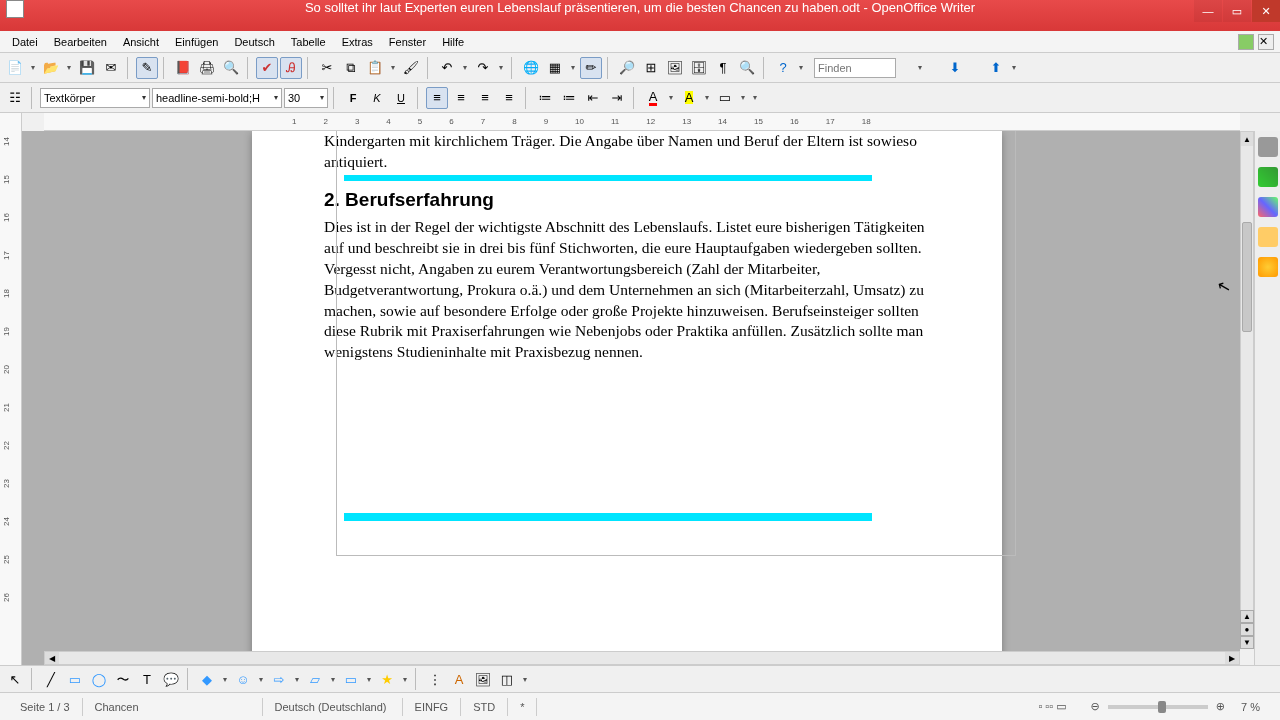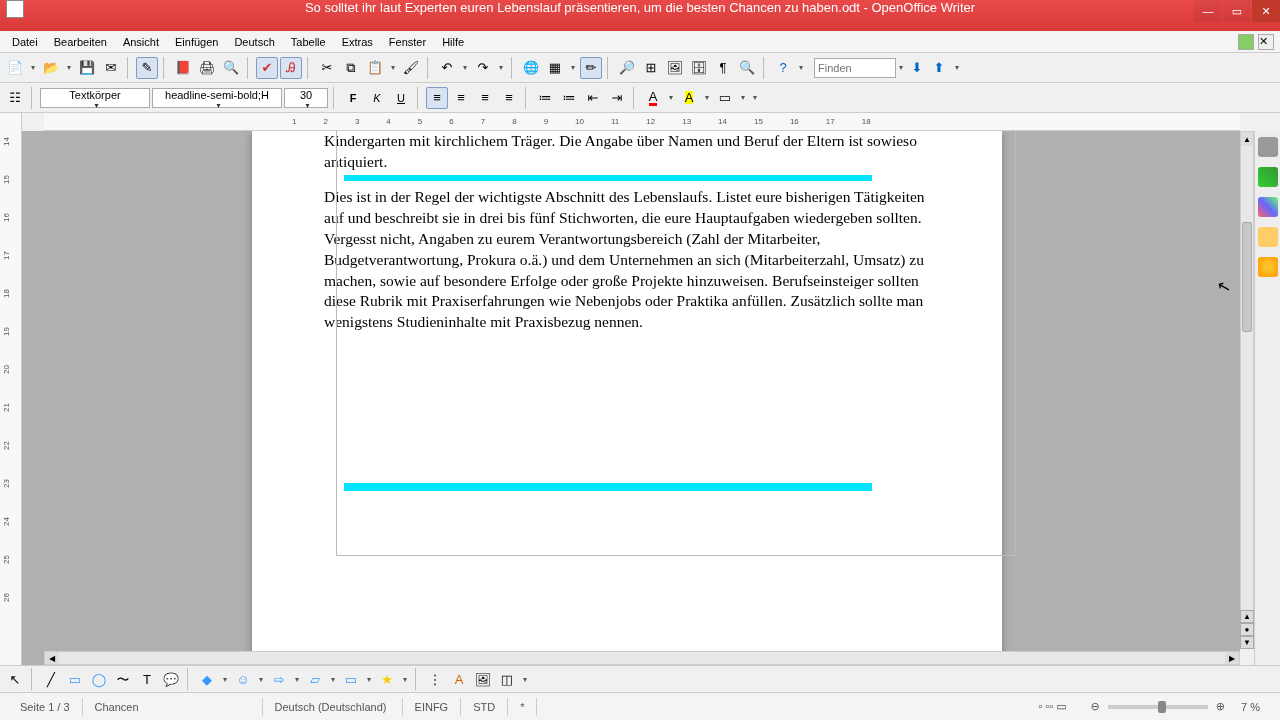--- a/index.html
+++ b/index.html
@@ -12,24 +12,24 @@
 .window-controls .close { background:#c0392b; }
 .menubar { height:22px; background:#f4f4f4; border-bottom:1px solid #ccc; display:flex; align-items:center; padding:0 4px; position:relative;}
 .menubar span { padding:2px 8px; }
 .menubar .right-icons { position:absolute; right:0; display:flex; gap:4px; padding-right:6px; }
 .menubar .right-icons div { width:16px; height:16px; border:1px solid #aaa; background:#eee; }
 .toolbar { height:30px; background:#f0f0f0; border-bottom:1px solid #ccc; display:flex; align-items:center; padding:0 4px; gap:2px; }
 .tbtn { width:22px; height:22px; border:1px solid transparent; display:flex; align-items:center; justify-content:center; border-radius:2px; }
 .tbtn.active { background:#d8e2f0; border-color:#7a9cc6; }
 .sep { width:4px; height:22px; border-left:1px solid #bbb; margin:0 3px; }
 .dropdown-arrow { width:10px; height:22px; display:flex; align-items:center; justify-content:center; font-size:8px; color:#555; }
-.find-box { display:flex; align-items:center; margin-left:6px; }
+.find-box { display:flex; align-items:center; margin-left:6px;gap:19px; }
 .find-box input { width:82px; height:20px; border:1px solid #aaa; font-size:11px; padding:0 3px; }
 .format-bar { height:30px; background:#f0f0f0; border-bottom:1px solid #ccc; display:flex; align-items:center; padding:0 4px; gap:2px; }
-.combo { height:20px; border:1px solid #aaa; background:#fff; font-size:11px; padding:0 3px; display:flex; align-items:center; justify-content:space-between;flex-direction:column; }
+.combo { height:20px; border:1px solid #aaa; background:#fff; font-size:11px; padding:0 3px; display:flex; align-items:center; justify-content:space-between; }
 .combo .arr { font-size:8px; color:#333; margin-left:3px; }
 .document-area { position:absolute; top:113px; left:0; right:0; bottom:55px; background:#f0f0f0; display:flex; }
 .vruler { width:22px; background:#f8f8f8; border-right:1px solid #ccc; position:relative; font-size:8px; color:#555; }
 .vruler .tick { position:absolute; left:2px; writing-mode:vertical-rl; transform:rotate(180deg); }
 .hruler { height:18px; background:#f8f8f8; border-bottom:1px solid #ccc; position:absolute; top:0; left:22px; right:40px; font-size:8px; color:#555; display:flex; align-items:center;}
 .canvas-wrap { flex:1; position:relative; overflow:hidden; }
 .canvas { position:absolute; top:18px; left:0; right:40px; bottom:0; background:#b0b0b0; overflow:hidden;}
 .page { position:absolute; left:230px; top:0; width:750px; height:640px; background:#fff; box-shadow:0 2px 8px rgba(0,0,0,0.3); }
 .page-content { position:absolute; left:72px; top:0; right:72px; }
 .para1 { font-family:Georgia,serif; font-size:15.5px; line-height:1.35; color:#000; }
@@ -310,20 +310,21 @@
     </div>
     <div class="canvas">
       <div class="page">
         <div class="page-content">
           <div style="position:relative">
             <div class="photo">
                 <div class="bg"></div>
               </div>
             <p class="para1">Kindergarten mit kirchlichem Träger. Die Angabe über Namen und Beruf der Eltern ist sowieso antiquiert.</p>
             <div class="cyan-bar" style="margin-top:2px;width:528px"></div>
+            <h2 class="h2">2. Berufserfahrung</h2>
             <p class="para2">Dies ist in der Regel der wichtigste Abschnitt des Lebenslaufs. Listet eure bisherigen Tätigkeiten auf und beschreibt sie in drei bis fünf Stichworten, die eure Hauptaufgaben wiedergeben sollten. Vergesst nicht, Angaben zu eurem Verantwortungsbereich (Zahl der Mitarbeiter, Budgetverantwortung, Prokura o.ä.) und dem Unternehmen an sich (Mitarbeiterzahl, Umsatz) zu machen, sowie auf besondere Erfolge oder große Projekte hinzuweisen. Berufseinsteiger sollten diese Rubrik mit Praxiserfahrungen wie Nebenjobs oder Praktika anfüllen. Zusätzlich sollte man wenigstens Studieninhalte mit Praxisbezug nennen.</p>
             <div class="cyan-bar" style="margin-top:150px;height:8px;width:528px"></div>
           </div>
           <div class="page-border"></div>
         </div>
       </div>
     </div>
     <div class="vscroll">
       <div class="btn up">▲</div>
       <div class="thumb"></div>

